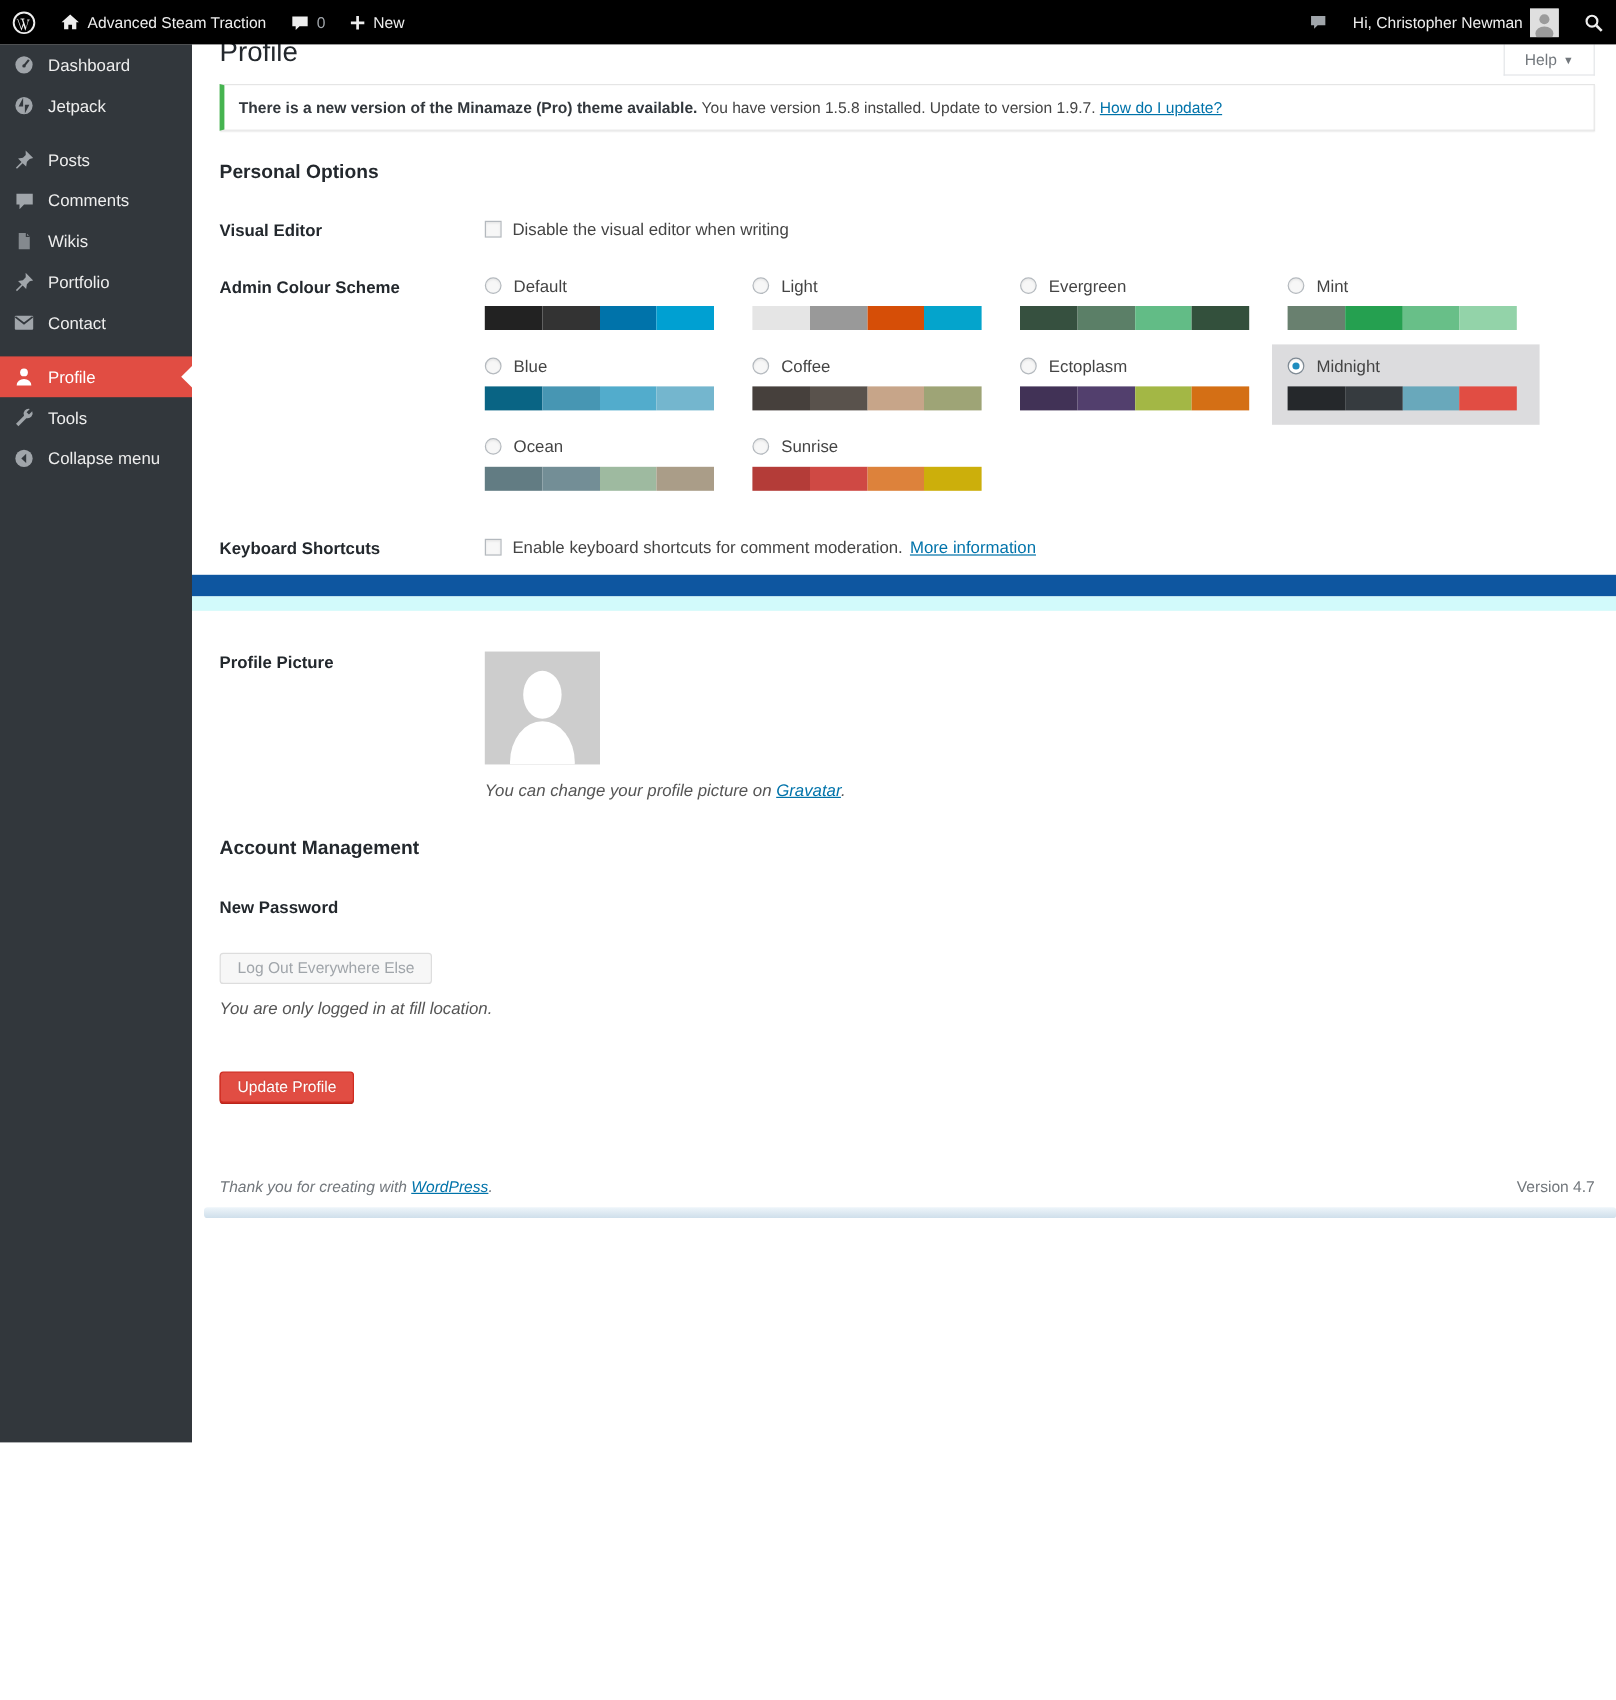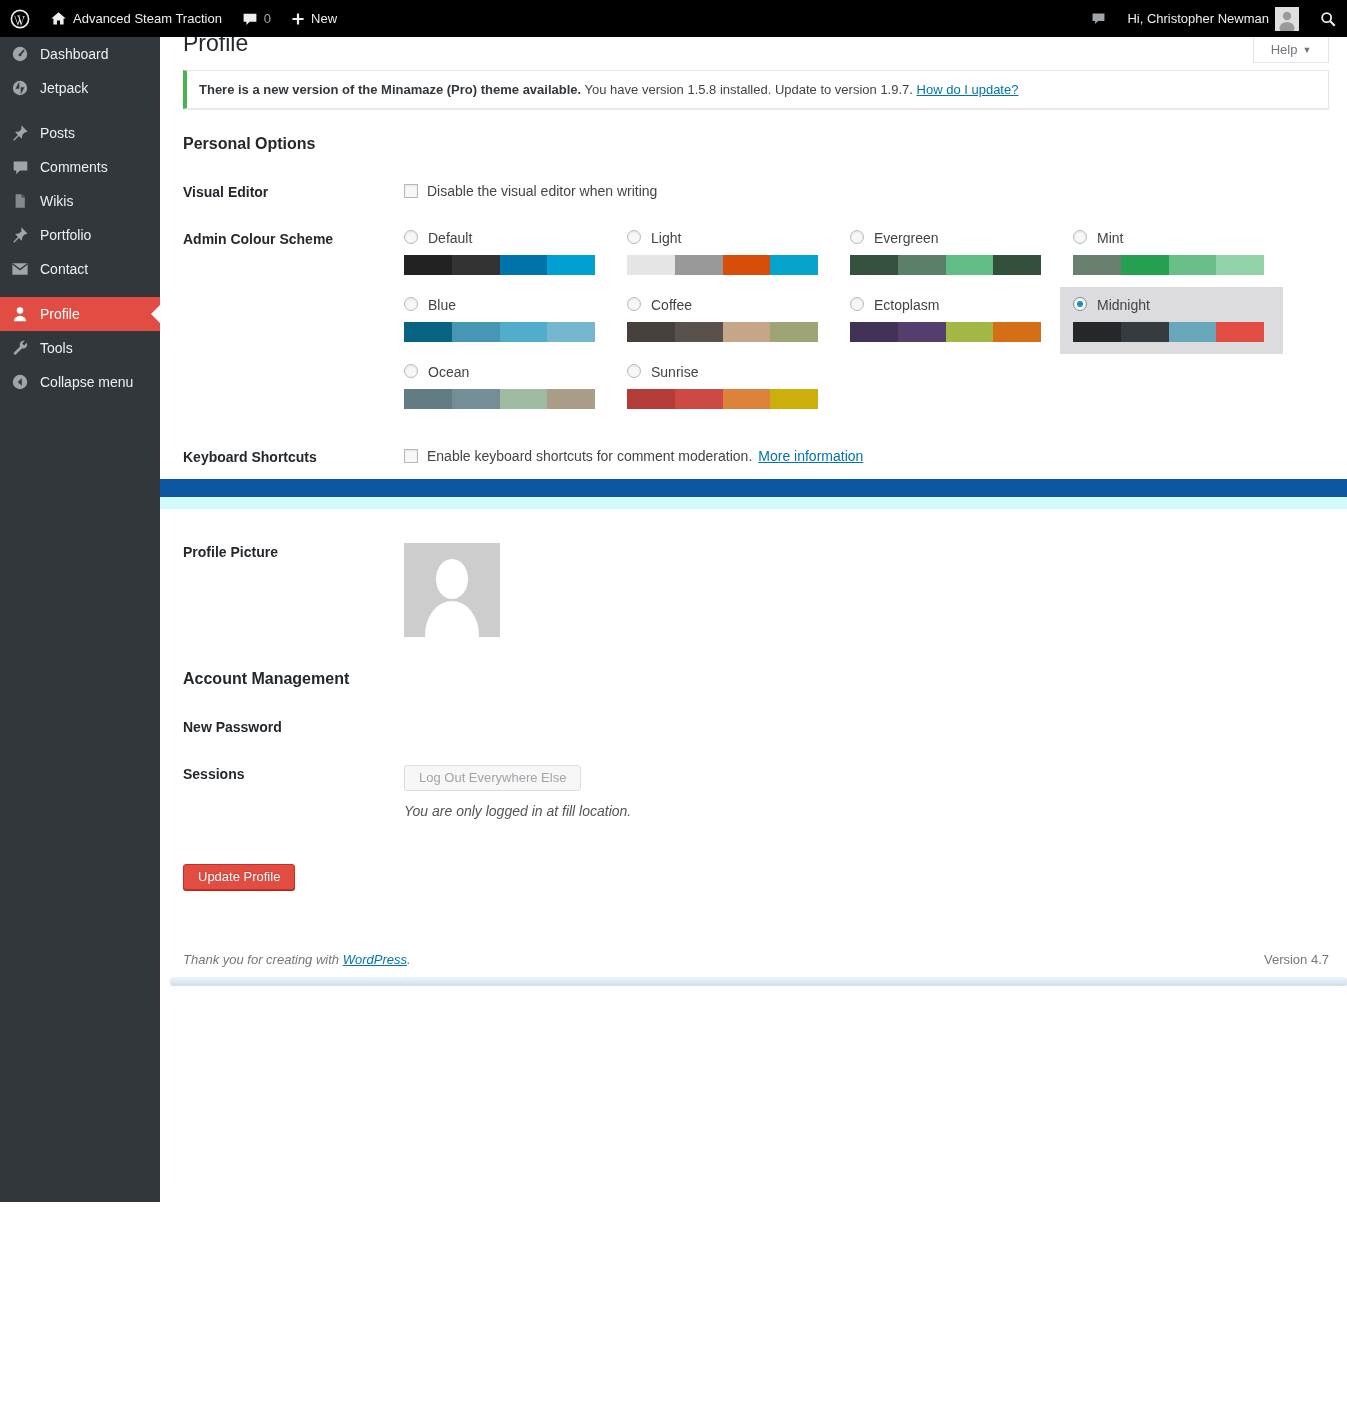--- a/index.html
+++ b/index.html
@@ -73,21 +73,21 @@
   }
   .radio.checked { border-color:#7e8993; background:#fff; }
   .radio.checked::after {
     content:""; position:absolute; left:3px; top:3px; width:6px; height:6px;
     border-radius:50%; background:#1e8cbe;
   }
   
   .schemes { display:flex; flex-wrap:wrap; width:900px; margin:-10px 0 0 -13px; }
   .scheme { width:223px; padding:10px 12px 12px 13px; cursor:pointer; }
   .scheme.selected { background:#dcdcde; }
-  .scheme-head { display:flex; gap:10px; margin-bottom:9px; }
+  .scheme-head { display:flex; align-items:center; gap:10px; margin-bottom:9px; }
   .scheme-name { color:#444; }
   .swatches { display:flex; height:20px; width:191px; }
   .sw { flex:1; }
   
   .bar-blue { height:18px; background:#0e56a0; margin:14px -18px 0 -23px; }
   .bar-cyan { height:12px; background:#d2fafb; margin:0 -18px 0 -23px; }
   .bio-hint { font-style:italic; color:#555; margin:32px 0 0 221px; }
   
   .avatar-box { width:96px; height:94px; background:#cdcdcd; overflow:hidden; position:relative; }
   .pic-hint { font-style:italic; color:#555; margin-top:13px; }
@@ -444,31 +444,33 @@
   <div class="form-row" style="margin-top:34px;">
     <div class="form-label">Profile Picture</div>
     <div class="form-field">
       <div class="avatar-box">
         <svg viewBox="0 0 96 94" width="96" height="94">
             <rect width="96" height="94" fill="#cdcdcd"></rect>
             <ellipse cx="48" cy="36" rx="16" ry="20" fill="#ffffff"></ellipse>
             <ellipse cx="48" cy="92" rx="27" ry="34" fill="#ffffff"></ellipse>
           </svg>
       </div>
+      <div class="pic-hint">
+        <span>You can change your profile picture on </span><a class="link" style="font-style:italic;">Gravatar</a><span>.</span>
+      </div>
     </div>
   </div>
 
   <h2 class="section-heading" style="margin-top:33px;">Account Management</h2>
 
   <div class="form-row">
     <div class="form-label">New Password</div>
   </div>
 
   <div class="form-row">
-    <div class="form-label">Sessions</div>
     <div class="form-field">
       <span class="button disabled">Log Out Everywhere Else</span>
       <div class="sessions-note">You are only logged in at fill location.</div>
     </div>
   </div>
 
   <div class="update-row">
     <span class="button primary">Update Profile</span>
   </div>
 

